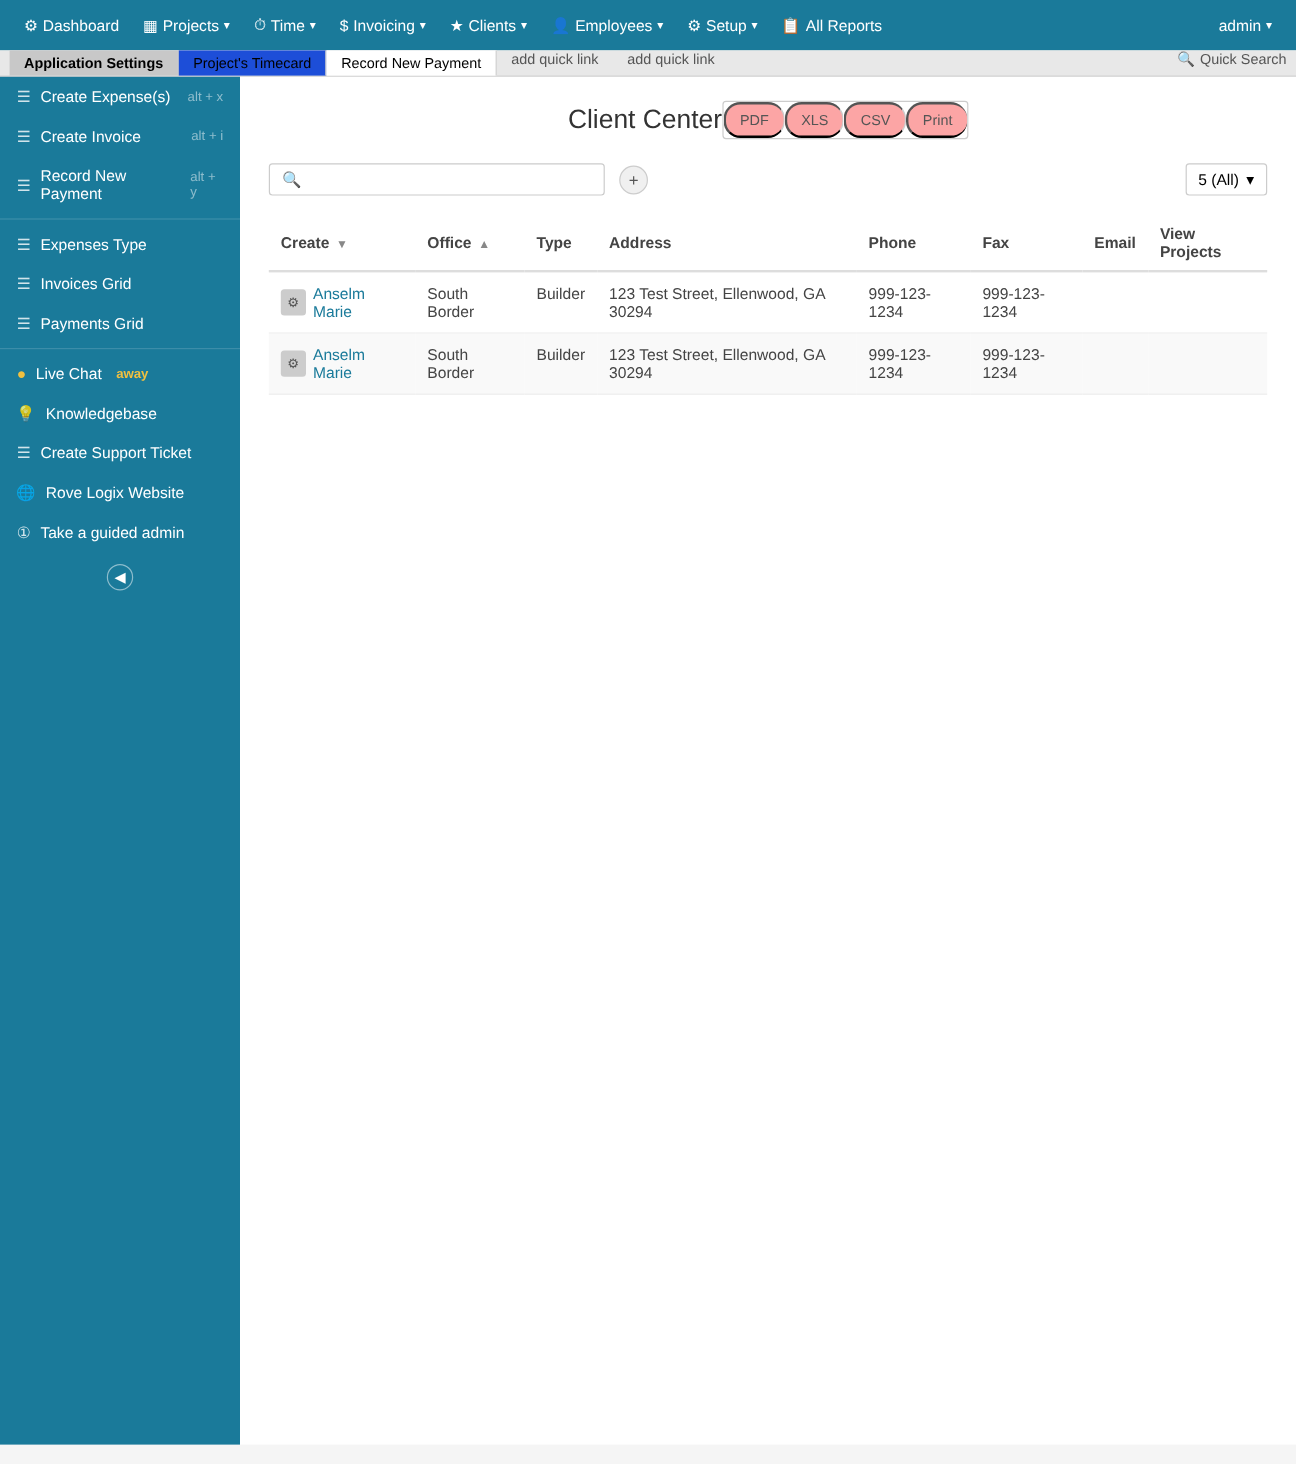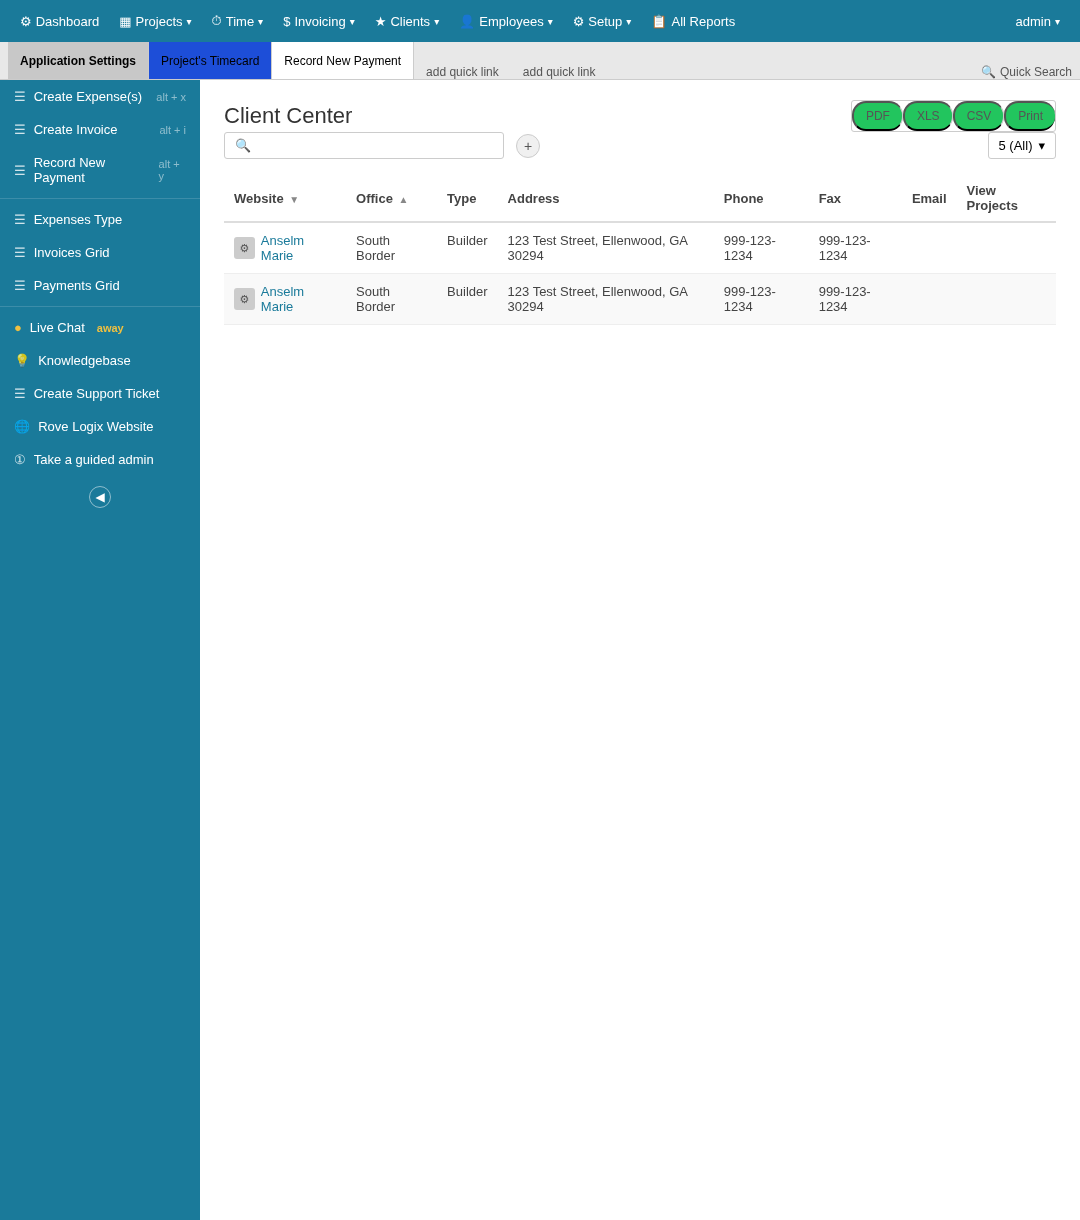--- a/index.html
+++ b/index.html
@@ -26,23 +26,23 @@
       cursor: pointer;
       white-space: nowrap;
     }
     .top-nav .nav-item .arrow { font-size: 10px; }
     .top-nav .admin { margin-left: auto; }
 
     
     .quick-bar {
       background: #e8e8e8;
       display: flex;
-      align-items: flex-end;
+      align-items: flex-start;
       padding: 0 8px;
-      height: 38px;
+      height: 22px;
       border-bottom: 1px solid #ccc;
     }
     .quick-bar .quick-tab {
       display: flex;
       align-items: center;
       padding: 0 12px;
       height: 100%;
       font-size: 12px;
       cursor: pointer;
       border-right: 1px solid #ccc;
@@ -129,38 +129,39 @@
     
     .main {
       flex: 1;
       background: white;
       padding: 20px 24px;
       overflow-y: auto;
     }
     .main-header {
       display: flex;
       align-items: center;
-      justify-content: space-between;
+      justify-content: center;
+      margin-bottom: 20px;
     }
     .main-title {
       font-size: 22px;
       font-weight: normal;
       color: #333;
     }
     .export-buttons {
       display: flex;
       gap: 0;
       border: 1px solid #ccc;
       border-radius: 3px;
       overflow: hidden;
     }
     .export-btn {
       padding: 6px 12px;
       font-size: 12px;
-      background: #22c55e;
+      background: #fca5a5;
       cursor: pointer;
       border-right: 1px solid #ccc;
       color: #555;
       border-radius: 14px;
     }
     .export-btn:last-child { border-right: none; }
 
     
     .search-bar {
       display: flex;
@@ -436,21 +437,21 @@
       <div class="filter-dropdown">
         <span>5 (All)</span>
         <span>▾</span>
       </div>
     </div>
 
     <table class="clients-table">
       <thead>
         <tr>
           <th>
-            <span>Website</span>
+            <span>Create</span>
             <span class="sort-icon">▼</span>
           </th>
           <th>
             <span>Office</span>
             <span class="sort-icon">▲</span>
           </th>
           <th>
             <span>Type</span>
           </th>
           <th>

